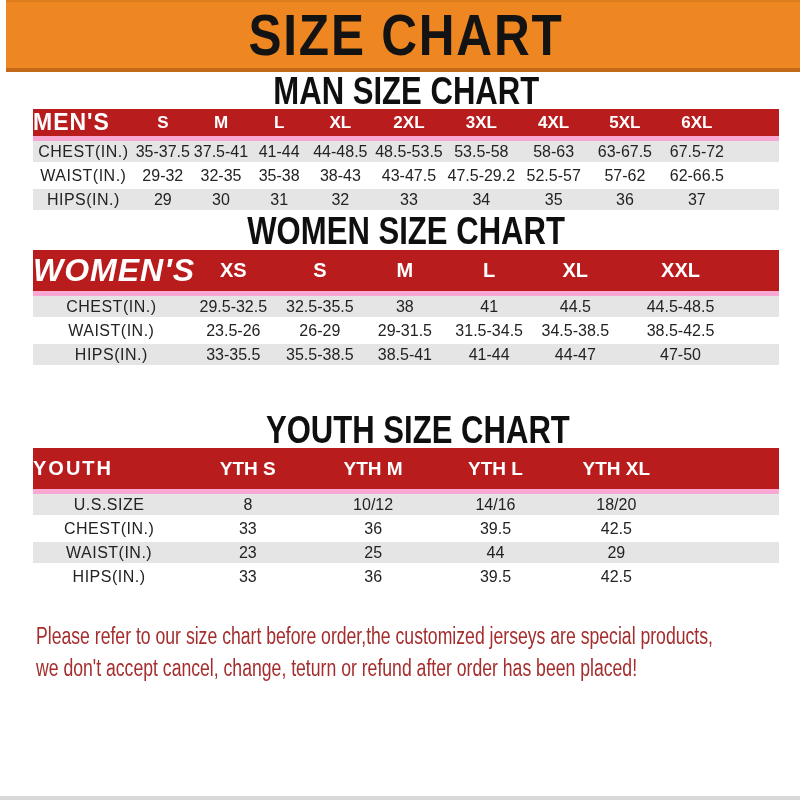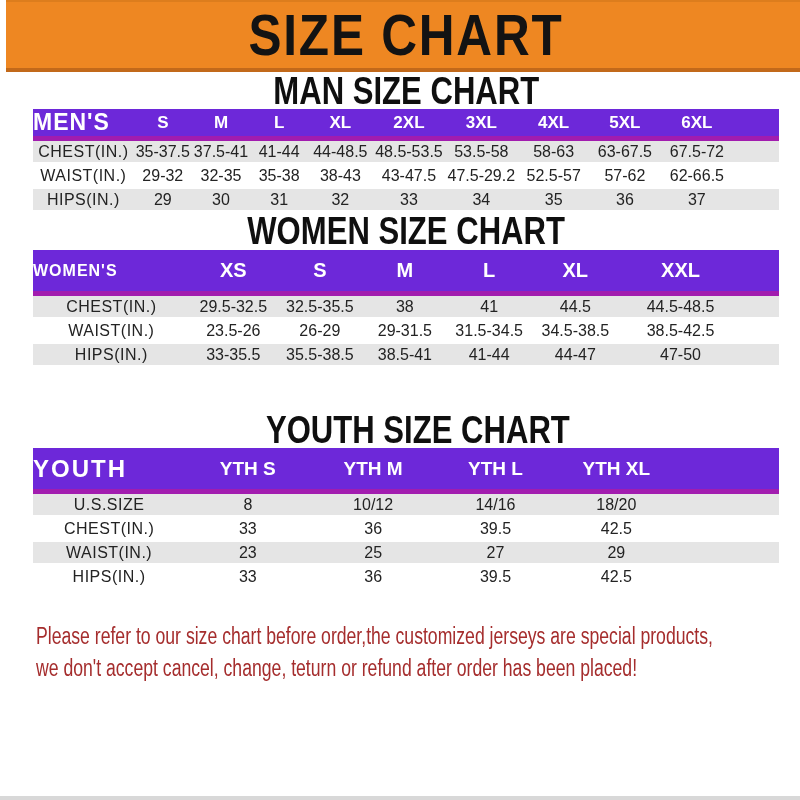--- a/index.html
+++ b/index.html
@@ -54,39 +54,39 @@
     margin: 0 auto;
     border-collapse: separate;
     border-spacing: 0;
     table-layout: fixed;
   }
   .men-table   { margin-top: 14px; }
   .women-table { margin-top: 18px; }
   .youth-table { margin-top: 15px; }
 
   table.size-table thead th {
-    background: #6d28d9;
+    background: #b91c1c;
     color: #ffffff;
-    border-bottom: 5px solid #a21caf;
+    border-bottom: 5px solid #f9a8d4;
     vertical-align: middle;
     padding: 0;
   }
   .men-table   thead th { height: 27px; }
   .women-table thead th { height: 41px; }
   .youth-table thead th { height: 41px; }
 
   th.table-label {
     text-align: left;
     padding-left: 12px;
     font-weight: 800;
     letter-spacing: 1px;
   }
   .men-table   th.table-label { font-size: 23px; }
-  .women-table th.table-label { font-size: 16px; }
-  .youth-table th.table-label { font-size: 24px; letter-spacing: 2px; }
+  .women-table th.table-label { font-size: 32px; font-style: italic; }
+  .youth-table th.table-label { font-size: 20px; letter-spacing: 2px; }
 
   th.size-col { text-align: center; font-weight: 600; }
   .men-table   th.size-col { font-size: 17px; }
   .women-table th.size-col { font-size: 20px; }
   .youth-table th.size-col { font-size: 19px; }
 
   table.size-table td {
     text-align: center;
     font-size: 16px;
     color: #232323;
@@ -308,21 +308,21 @@
         <td>33</td>
         <td>36</td>
         <td>39.5</td>
         <td>42.5</td>
         <td></td>
       </tr>
       <tr class="gray">
         <td class="row-label">WAIST(IN.)</td>
         <td>23</td>
         <td>25</td>
-        <td>27</td>
+        <td>44</td>
         <td>29</td>
         <td></td>
       </tr>
       <tr class="white">
         <td class="row-label">HIPS(IN.)</td>
         <td>33</td>
         <td>36</td>
         <td>39.5</td>
         <td>42.5</td>
         <td></td>

